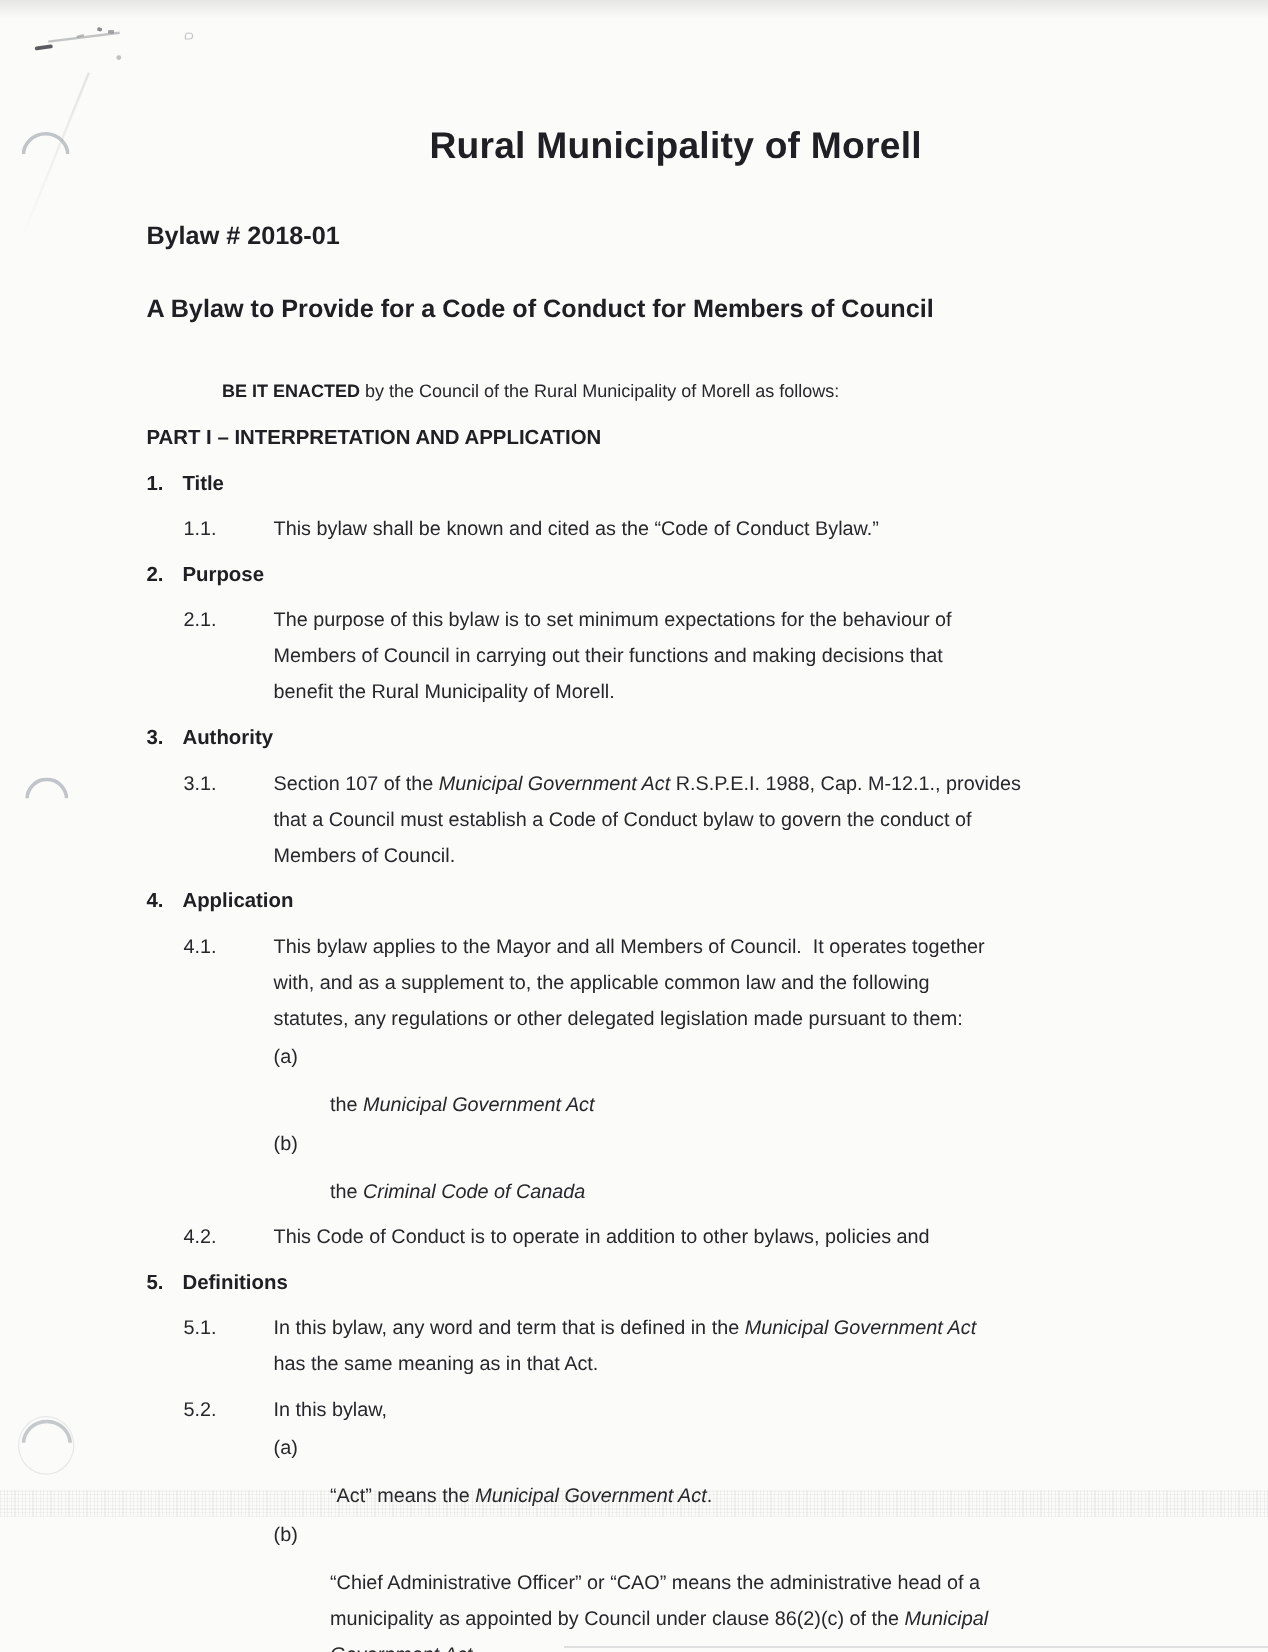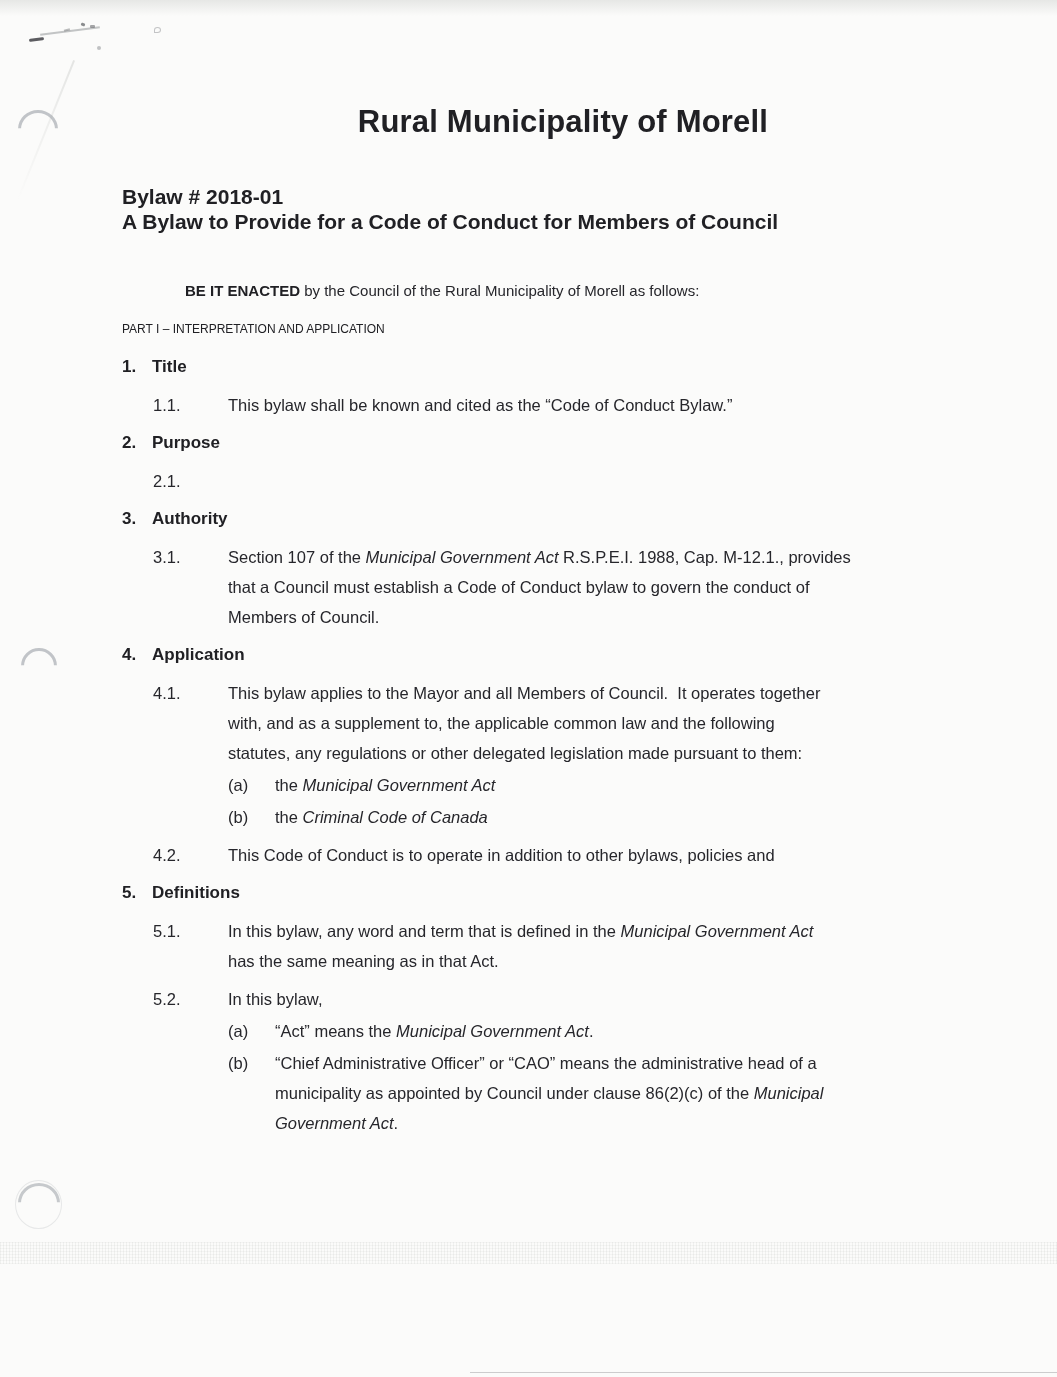--- a/index.html
+++ b/index.html
@@ -6,36 +6,36 @@
   html,body { background:#e9e9e7; }
   body { width:1057px; height:1377px; font-family:"Liberation Sans", sans-serif; }
   .page {
     position:relative; width:1057px; height:1377px;
     background:#fbfbfa; overflow:hidden; color:#26262b;
   }
   .content { position:relative; padding:0 53px 0 122px; }
 
   .doc-title { margin-top:103px; text-align:center; font-size:31px; line-height:37px; font-weight:700; color:#202024; letter-spacing:.2px; }
   .bylaw-no  { margin-top:44px;  text-align:left; font-size:21px; line-height:25px; font-weight:700; color:#202024; }
-  .subtitle  {  font-size:21px; line-height:26px; font-weight:700; color:#202024; }
+  .subtitle  { margin-top:36px;  font-size:21px; line-height:26px; font-weight:700; color:#202024; }
 
   .enact { margin-top:41px; padding-left:63px; font-size:15px; line-height:30px; }
   .enact b { font-weight:700; color:#202024; }
-  .part  { margin-top:8px; font-size:12px; line-height:30px; font-weight:400; color:#202024; }
+  .part  { margin-top:8px; font-size:17px; line-height:30px; font-weight:700; color:#202024; }
 
   .sec-h { display:flex; margin-top:8px; font-size:17px; line-height:30px; font-weight:700; color:#202024; }
   .sec-h .num { width:30px; flex:none; }
 
   .item  { display:flex; margin-top:8px; padding-left:31px; font-size:16.5px; line-height:30px; }
   .inum  { width:75px; flex:none; }
   .itext { flex:1; }
 
   .letter { display:flex; margin-top:2px; }
   .lmark  { width:47px; flex:none; }
-  .ltext  { flex:1; }
+  .ltext  { flex:1;margin-top:40px; }
 
   i { }
 
   
   .artifact { position:absolute; }
   .top-band { left:0; top:0; width:100%; height:16px;
     background:linear-gradient(180deg, rgba(205,207,204,.45), rgba(205,207,204,0)); }
   .noise-band { left:0; top:1242px; width:100%; height:22px; opacity:.8;
     background:
       repeating-linear-gradient(90deg, rgba(148,154,148,.14) 0 1px, transparent 1px 3px),
@@ -103,20 +103,21 @@
   </section>
 
   <section class="sec">
     <div class="sec-h">
       <span class="num">2.</span>
       <span class="lbl">Purpose</span>
     </div>
     <div class="items">
   <div class="item">
     <span class="inum">2.1.</span>
+    <div class="itext"><span>The purpose of this bylaw is to set minimum expectations for the behaviour of</span><br><span>Members of Council in carrying out their functions and making decisions that</span><br><span>benefit the Rural Municipality of Morell.</span></div>
   </div>
 </div>
   </section>
 
   <section class="sec">
     <div class="sec-h">
       <span class="num">3.</span>
       <span class="lbl">Authority</span>
     </div>
     <div class="items">

